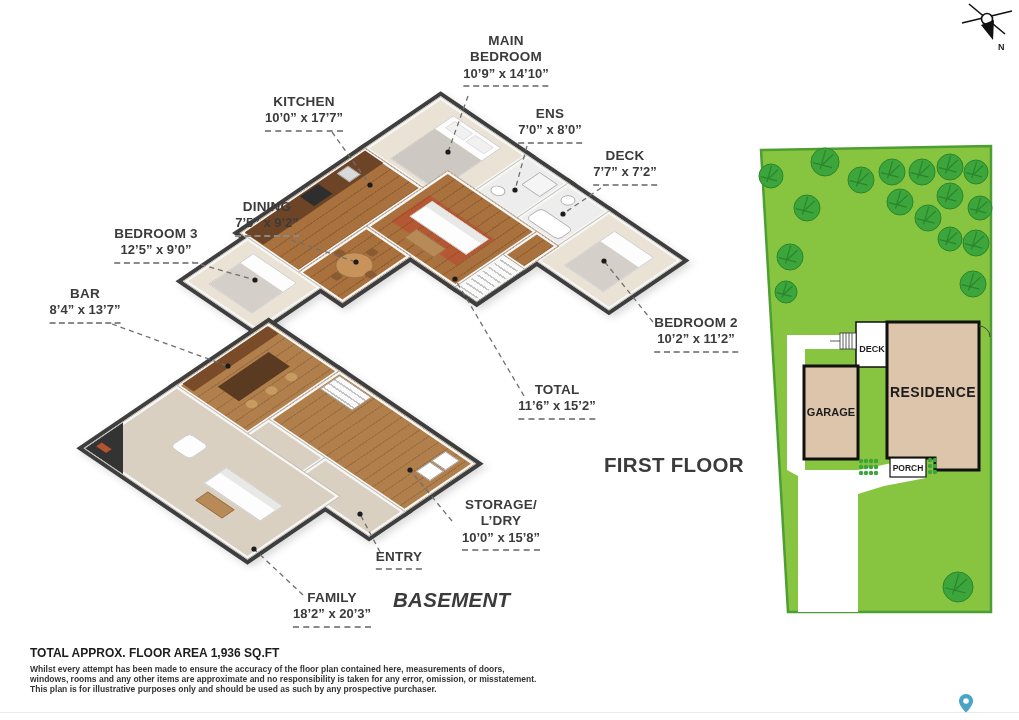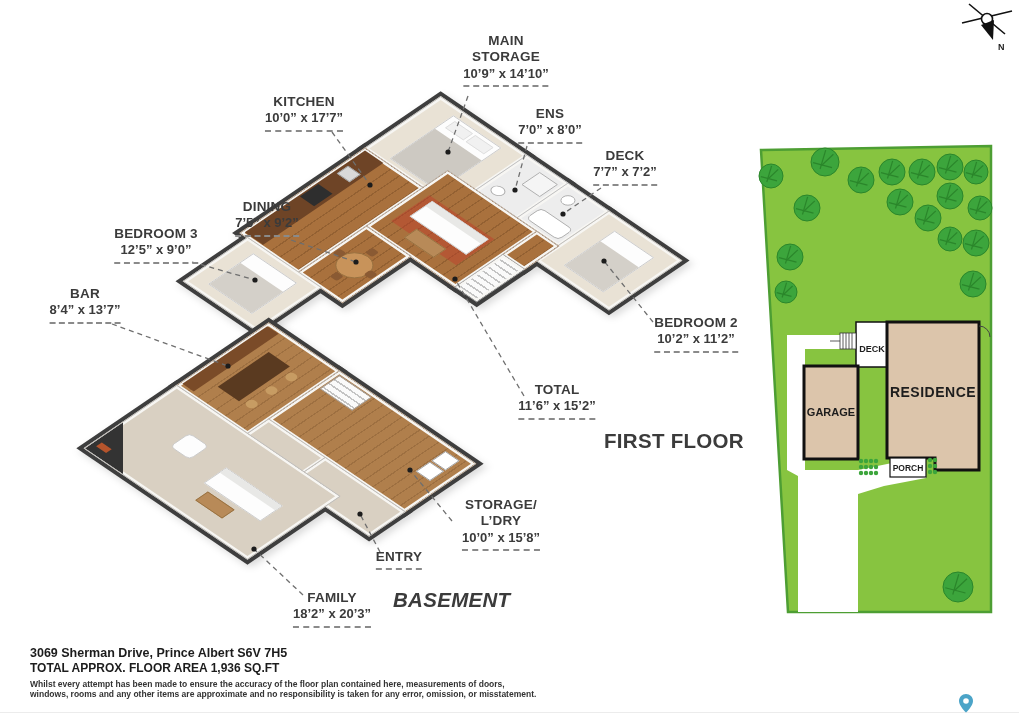--- a/index.html
+++ b/index.html
@@ -311,21 +311,21 @@
       <line x1="452" y1="521" x2="410" y2="470" stroke="#6f6f6f" stroke-width="1.3" stroke-dasharray="5 4"></line>
       <circle cx="410" cy="470" r="2.6" fill="#1c1c1c"></circle>
       <line x1="380" y1="552" x2="360" y2="514" stroke="#6f6f6f" stroke-width="1.3" stroke-dasharray="5 4"></line>
       <circle cx="360" cy="514" r="2.6" fill="#1c1c1c"></circle>
       <line x1="303" y1="595" x2="254" y2="549" stroke="#6f6f6f" stroke-width="1.3" stroke-dasharray="5 4"></line>
       <circle cx="254" cy="549" r="2.6" fill="#1c1c1c"></circle>
     </svg>
   <div id="labels-layer">
       <div class="room-label" style="left: 506px; top: 33px;">
         <div class="rl-name">MAIN</div>
-        <div class="rl-name">STORAGE</div>
+        <div class="rl-name">BEDROOM</div>
         <div class="rl-dims">10’9” x 14’10”</div>
       </div>
       <div class="room-label" style="left: 304px; top: 94px;">
         <div class="rl-name">KITCHEN</div>
         <div class="rl-dims">10’0” x 17’7”</div>
       </div>
       <div class="room-label" style="left: 550px; top: 106px;">
         <div class="rl-name">ENS</div>
         <div class="rl-dims">7’0” x 8’0”</div>
       </div>
@@ -360,36 +360,36 @@
       </div>
       <div class="room-label" style="left: 399px; top: 549px;">
         <div class="rl-name rl-underline">ENTRY</div>
       </div>
       <div class="room-label" style="left: 332px; top: 590px;">
         <div class="rl-name">FAMILY</div>
         <div class="rl-dims">18’2” x 20’3”</div>
       </div>
     </div>
 
-  <div class="floor-title" style="left:604px;top:429px;">FIRST FLOOR</div>
+  <div class="floor-title" style="left:604px;top:453px;">FIRST FLOOR</div>
   <div class="floor-title" style="left:393px;top:588px;font-style:italic;">BASEMENT</div>
 
   <svg id="compass" width="66" height="60" viewBox="0 0 66 60">
     <line x1="17" y1="4" x2="53" y2="34" stroke="#111" stroke-width="1.6"></line>
     <line x1="10" y1="23" x2="60" y2="11" stroke="#111" stroke-width="1.6"></line>
     <circle cx="35" cy="19" r="5.5" fill="#fff" stroke="#111" stroke-width="1.6"></circle>
     <polygon points="29,25 42,20 41,40" fill="#111"></polygon>
     <text x="46" y="50" font-size="9" font-weight="normal">N</text>
   </svg>
 
   <div id="footer-block">
-    <div class="addr">3069 Sherman Drive, Prince Albert S6V 7H5</div>
     <div class="area">TOTAL APPROX. FLOOR AREA 1,936 SQ.FT</div>
     <div class="disc" style="margin-top:3px;">Whilst every attempt has been made to ensure the accuracy of the floor plan contained here, measurements of doors,</div>
     <div class="disc">windows, rooms and any other items are approximate and no responsibility is taken for any error, omission, or misstatement.</div>
+    <div class="disc">This plan is for illustrative purposes only and should be used as such by any prospective purchaser.</div>
   </div>
   <div id="bottom-rule"></div>
 
   <svg id="map-pin" width="20" height="24" viewBox="0 0 20 24">
     <path d="M10,2 C6.1,2 3,5.1 3,9 c0,5 7,11.5 7,11.5 S17,14 17,9 C17,5.1 13.9,2 10,2 z" fill="#4BA4C8"></path>
     <circle cx="10" cy="9" r="2.8" fill="#fff"></circle>
   </svg>
 
 </div>
 

